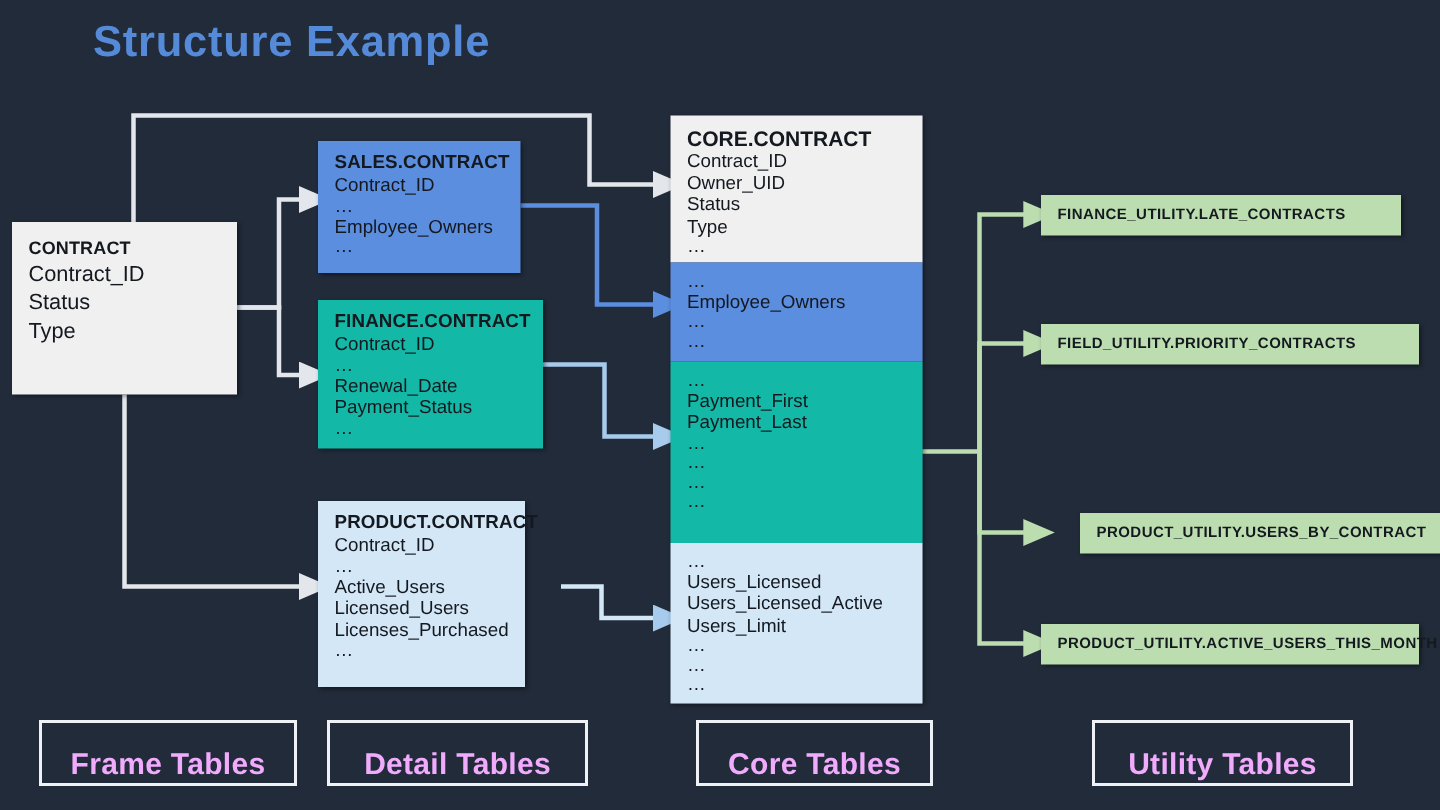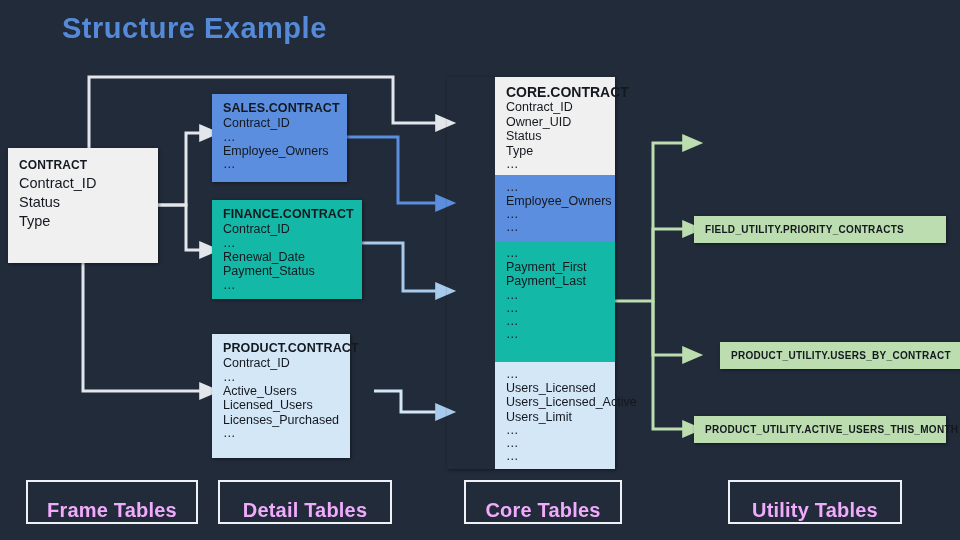--- a/index.html
+++ b/index.html
@@ -53,21 +53,21 @@
 
   
   #tbl-sales{left:212px;top:94px;width:135px;height:88px;}
   #tbl-finance{left:212px;top:200px;width:150px;height:99px;}
   #tbl-product{left:212px;top:334px;width:138px;height:124px;}
 
   
   #tbl-core{position:absolute;left:447px;top:77px;width:168px;height:392px;
             box-shadow:1px 1px 3px rgba(0,0,0,.45);}
   #tbl-core .seg{box-sizing:border-box;padding:6px 10px 6px 11px;
-            color:#14181f;font-size:12.5px;line-height:14.4px;margin-left:48px;}
+            color:#14181f;font-size:12.5px;line-height:14.4px;}
   #tbl-core .seg.s1{height:98px;padding-top:8px;}
   #tbl-core .seg.s2{height:66px;}
   #tbl-core .seg.s3{height:121px;}
   #tbl-core .seg.s4{height:107px;}
   #tbl-core .tname{font-weight:bold;font-size:14px;display:block;margin-bottom:1px;}
   #tbl-core .fld{display:block;}
   #tbl-core .dots{display:block;height:13px;line-height:12px;letter-spacing:1px;}
 
   
   .util{
@@ -205,20 +205,23 @@
       <span class="dots">…</span>
       <span class="fld">Users_Licensed</span>
       <span class="fld">Users_Licensed_Active</span>
       <span class="fld">Users_Limit</span>
       <span class="dots">…</span>
       <span class="dots">…</span>
       <span class="dots">…</span>
     </div>
   </div>
 
+  <div class="util" id="util-0">
+    <span>FINANCE_UTILITY.LATE_CONTRACTS</span>
+  </div>
   <div class="util" id="util-1">
     <span>FIELD_UTILITY.PRIORITY_CONTRACTS</span>
   </div>
   <div class="util" id="util-2">
     <span>PRODUCT_UTILITY.USERS_BY_CONTRACT</span>
   </div>
   <div class="util" id="util-3">
     <span>PRODUCT_UTILITY.ACTIVE_USERS_THIS_MONTH</span>
   </div>
 

